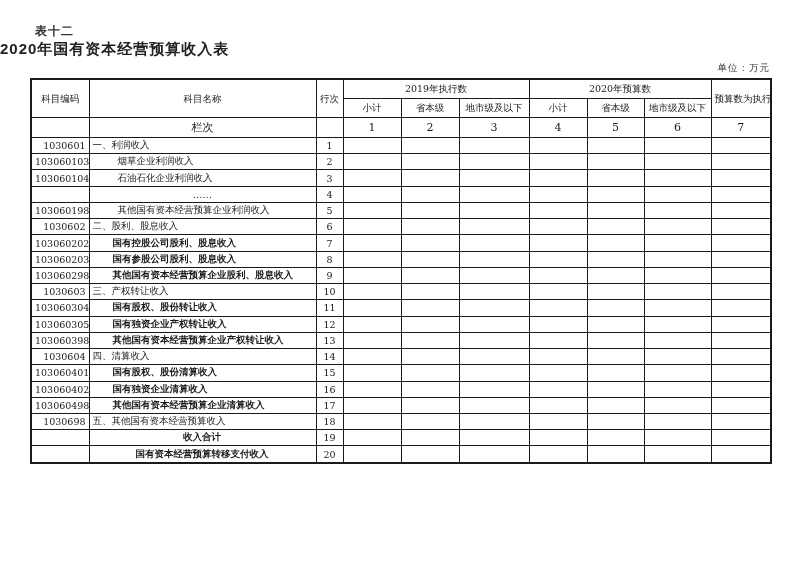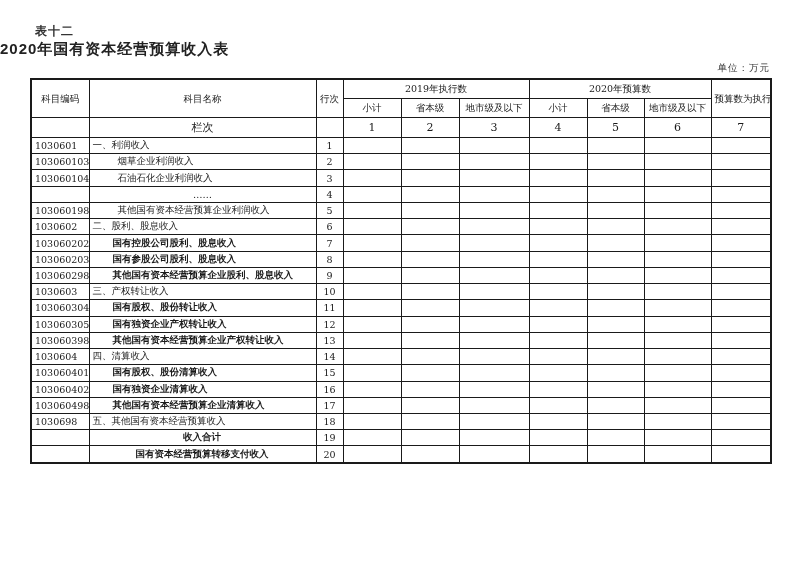--- a/index.html
+++ b/index.html
@@ -44,21 +44,21 @@
     font-weight:normal;text-align:center;vertical-align:middle;
     white-space:normal;line-height:1.25;
   }
   tr.hrow1 th{height:18px;}
   tr.hrow2 th{height:18px;}
   th.pct{font-size:9px;padding:0 4px;}
   tr.colnum-row td{height:19px;text-align:center;font-size:11px;}
   tr.colnum-row td.name{text-align:center;}
 
   tbody.rows td{height:14px;}
-  td.code{text-align:left;font-size:9px;padding-left:4px;}
+  td.code{text-align:right;font-size:9px;padding-left:4px;}
   td.name{text-align:left;padding-left:5px;}
   td.name.indent1{padding-left:28px;}
   td.name.indent2{padding-left:23px;font-weight:bold;}
   td.name.center{text-align:center;padding-left:3px;}
   td.name.bold{text-align:center;padding-left:2px;font-weight:bold;}
   td.line{text-align:center;font-size:9px;}
   td.val{background:#ffffff;}
 
   .note{
     position:absolute;left:31px;top:485px;width:730px;

